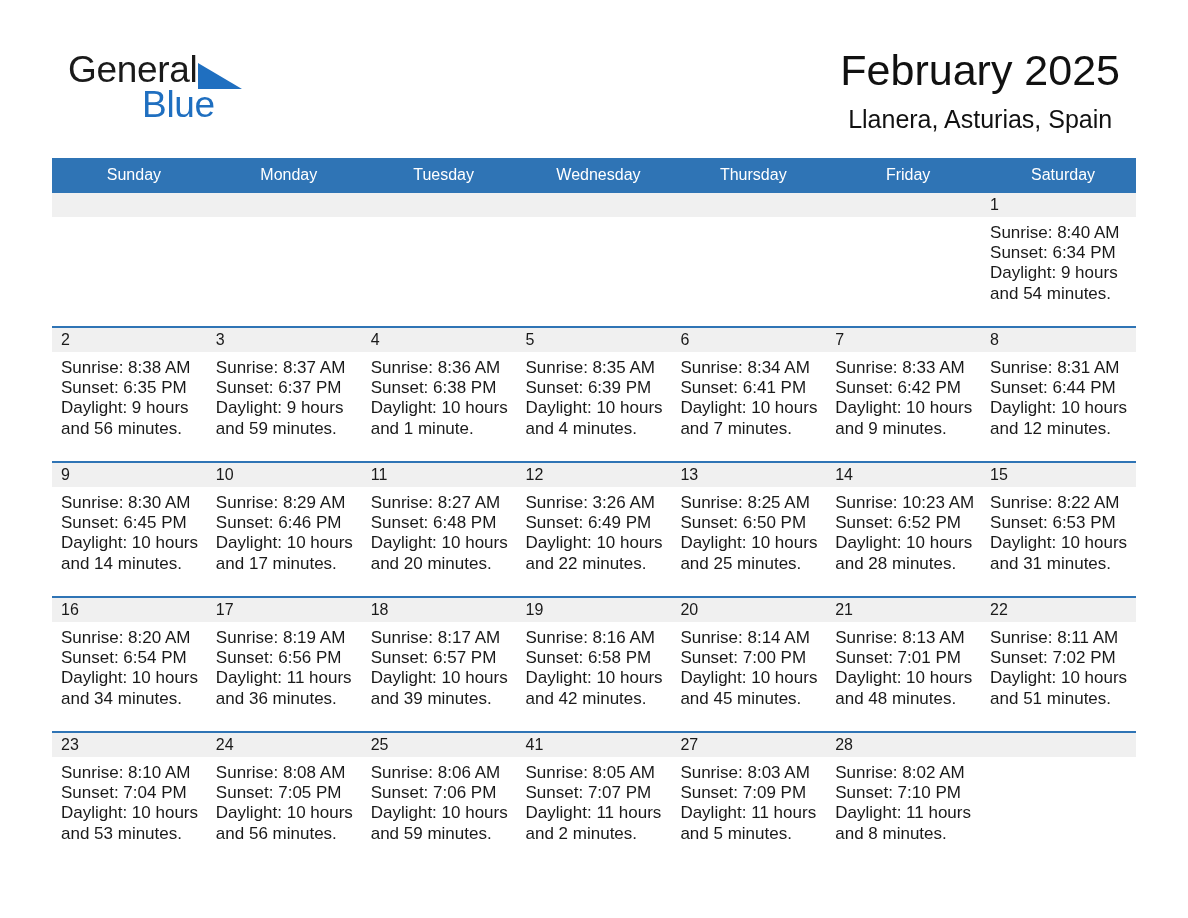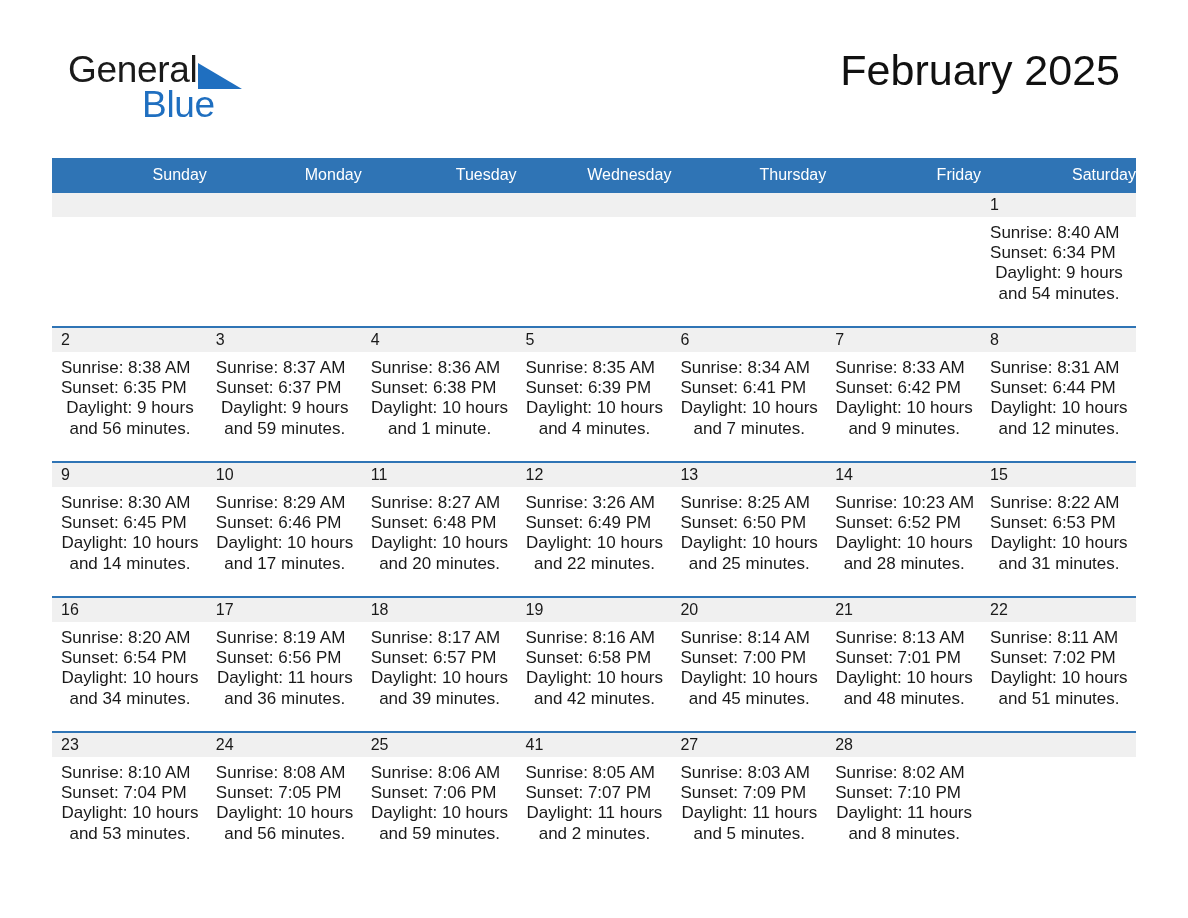--- a/index.html
+++ b/index.html
@@ -98,21 +98,21 @@
     border-collapse: collapse;
     table-layout: fixed;
   }
   .calendar col { width: 154.85px; }
 
   .calendar thead th {
     background: #2f74b5;
     color: #ffffff;
     font-size: 16px;
     font-weight: normal;
-    text-align: right;
+    text-align: center;
     padding: 8px 0 9px 9px;
     height: 18px;
     line-height: 18px;
     border: none;
   }
 
   .calendar tbody tr.week-row > td {
     vertical-align: top;
     padding: 0;
     border-top: 2px solid #2f74b5;
@@ -147,40 +147,41 @@
     padding-left: 9px;
     background: #f0f0f0;
   }
   .details {
     padding: 6px 8px 0 9px;
     font-size: 17px;
     line-height: 20.2px;
     color: #1a1a1a;
   }
   .details .line { display: block; white-space: nowrap; }
-  .details .daylight { white-space: normal; text-align: center; }
+  .details .daylight { white-space: normal; }
 </style>
 </head>
 <body>
 
 <div class="page">
 
   <div class="header">
 
     <div class="brand">
       <span class="brand-top">
         <span class="word">General</span><span class="brand-flag"><svg width="44" height="26" viewBox="0 0 44 26" xmlns="http://www.w3.org/2000/svg">
               <polygon points="0,0 44,26 0,26" fill="#1f6fc0"></polygon>
             </svg></span>
       </span>
       <span class="brand-bottom">Blue</span>
     </div>
 
     <div class="title-wrap">
       <h1 class="month-title">February 2025</h1>
+      <h2 class="location-title">Llanera, Asturias, Spain</h2>
     </div>
 
   </div>
 
   <table class="calendar">
     <colgroup>
       <col>
         <col>
         <col>
         <col>

